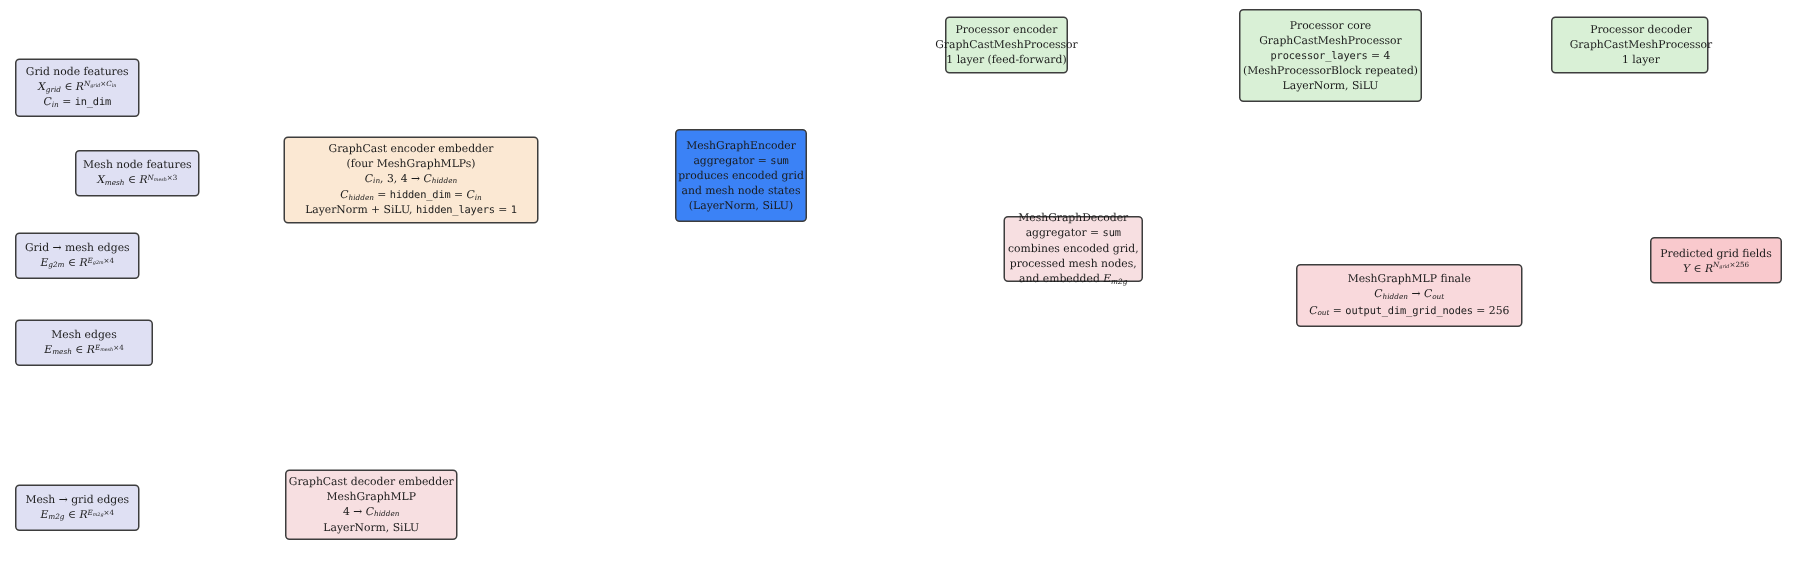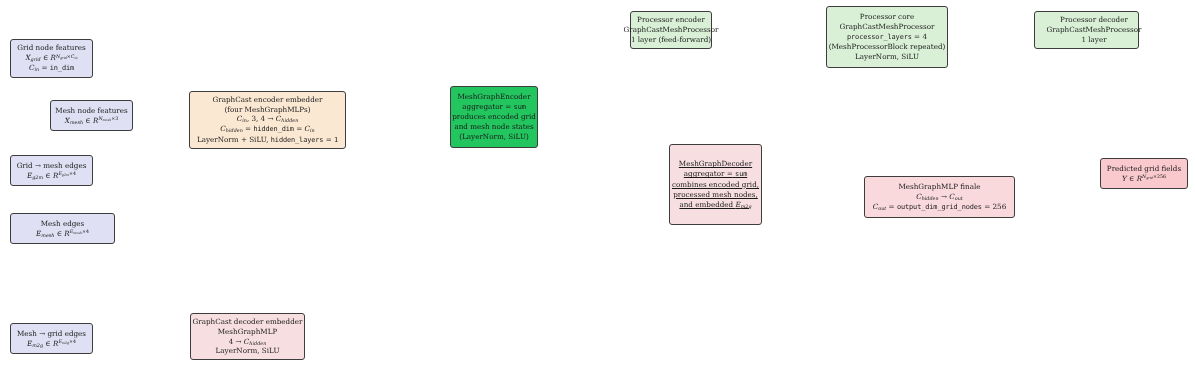--- a/index.html
+++ b/index.html
@@ -29,21 +29,21 @@
     font-size: 7.2px;
     line-height: 1.38;
     padding: 3px 5px;
   }
   .node .ln {
     display: block;
     white-space: nowrap;
   }
   .c-input    { background: #dfe0f3; align-items: center; }
   .c-embed    { background: #fbe8d3; }
-  .c-encoder  { background: #22c55e; }
+  .c-encoder  { background: #3b82f6; }
   .c-proc     { background: #d9f0d6; }
   .c-decode   { background: #f7dfe1; }
   .c-out      { background: #f9c9cd; }
   .c-finale   { background: #f9d9dc; margin-top: 23px; }
 
   i, .it { font-style: italic; }
   .mono {
     font-family: "DejaVu Sans Mono", "Liberation Mono", monospace;
     font-style: normal;
     font-size: 6.9px;
@@ -75,31 +75,31 @@
   <div class="node c-input" style="left:10px; top:100px; width:83px; height:31px;margin-left:40px;">
     <span class="ln">Mesh node features</span>
     <span class="ln"><i>X</i><sub>mesh</sub> <span class="arrowtxt">∈</span> <i>R</i><sup><i>N</i><sub>mesh</sub>×<span class="arrowtxt">3</span></sup></span>
   </div>
 
   <div class="node c-input" style="left:10px; top:155px; width:83px; height:31px;">
     <span class="ln">Grid → mesh edges</span>
     <span class="ln"><i>E</i><sub>g2m</sub> <span class="arrowtxt">∈</span> <i>R</i><sup><i>E</i><sub>g2m</sub>×<span class="arrowtxt">4</span></sup></span>
   </div>
 
-  <div class="node c-input" style="left:10px; top:213px; width:105px; height:31px;">
+  <div class="node c-input" style="left:10px; top:213px; width:92px; height:31px;">
     <span class="ln">Mesh edges</span>
     <span class="ln"><i>E</i><sub>mesh</sub> <span class="arrowtxt">∈</span> <i>R</i><sup><i>E</i><sub>mesh</sub>×<span class="arrowtxt">4</span></sup></span>
   </div>
 
   <div class="node c-input" style="left:10px; top:323px; width:83px; height:31px;">
     <span class="ln">Mesh → grid edges</span>
     <span class="ln"><i>E</i><sub>m2g</sub> <span class="arrowtxt">∈</span> <i>R</i><sup><i>E</i><sub>m2g</sub>×<span class="arrowtxt">4</span></sup></span>
   </div>
 
-  <div class="node c-embed" style="left:189px; top:91px; width:157px; height:58px;">
+  <div class="node c-embed" style="left:189px; top:91px; width:170px; height:58px;">
     <span class="ln">GraphCast encoder embedder</span>
     <span class="ln">(four MeshGraphMLPs)</span>
     <span class="ln"><i>C</i><sub>in</sub><span class="arrowtxt">, 3, 4</span> <span class="arrowtxt">→</span> <i>C</i><sub>hidden</sub></span>
     <span class="ln"><i>C</i><sub>hidden</sub> = <span class="mono">hidden_dim</span> = <i>C</i><sub>in</sub></span>
     <span class="ln"><span class="arrowtxt">LayerNorm + SiLU,</span> <span class="mono">hidden_layers</span> = <span class="mono">1</span></span>
   </div>
 
   <div class="node c-encoder" style="left:450px; top:86px; width:88px; height:62px;">
     <span class="ln">MeshGraphEncoder</span>
     <span class="ln"><span class="arrowtxt">aggregator =</span> <span class="mono">sum</span></span>
@@ -121,21 +121,21 @@
     <span class="ln">(MeshProcessorBlock repeated)</span>
     <span class="ln">LayerNorm, SiLU</span>
   </div>
 
   <div class="node c-proc" style="left:1034px; top:11px; width:105px; height:38px;padding-left:20px;">
     <span class="ln">Processor decoder</span>
     <span class="ln">GraphCastMeshProcessor</span>
     <span class="ln">1 layer</span>
   </div>
 
-  <div class="node c-decode" style="left:669px; top:144px; width:93px; height:81px;text-decoration:underline;">
+  <div class="node c-decode" style="left:669px; top:144px; width:93px; height:44px;">
     <span class="ln">MeshGraphDecoder</span>
     <span class="ln"><span class="arrowtxt">aggregator =</span> <span class="mono">sum</span></span>
     <span class="ln">combines encoded grid,</span>
     <span class="ln">processed mesh nodes,</span>
     <span class="ln"><span class="arrowtxt">and embedded </span><i>E</i><sub>m2g</sub></span>
   </div>
 
   <div class="node c-finale" style="left:864px; top:153px; width:151px; height:42px;">
     <span class="ln">MeshGraphMLP finale</span>
     <span class="ln"><i>C</i><sub>hidden</sub> <span class="arrowtxt">→</span> <i>C</i><sub>out</sub></span>

